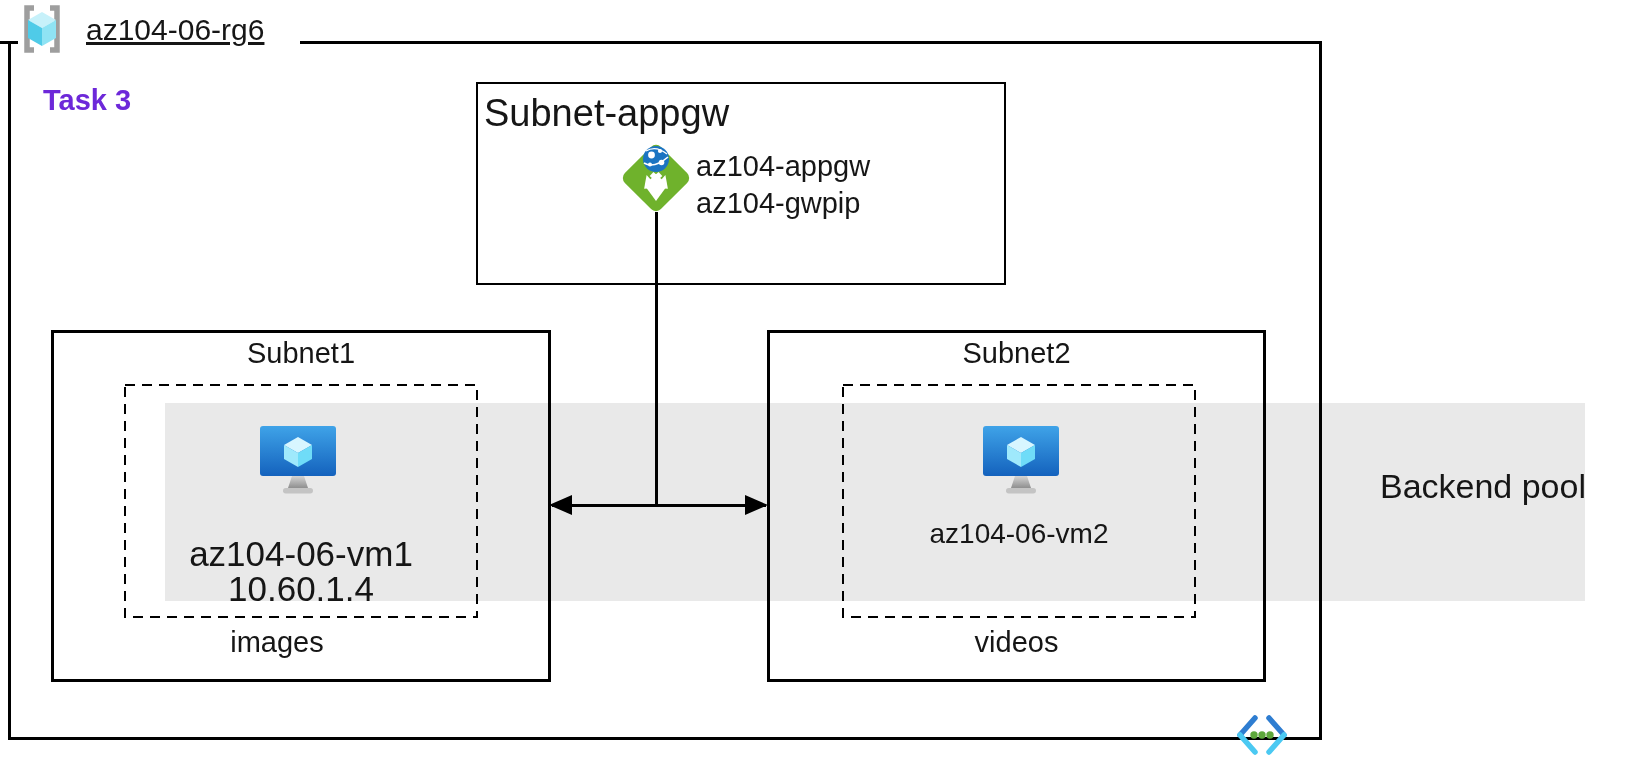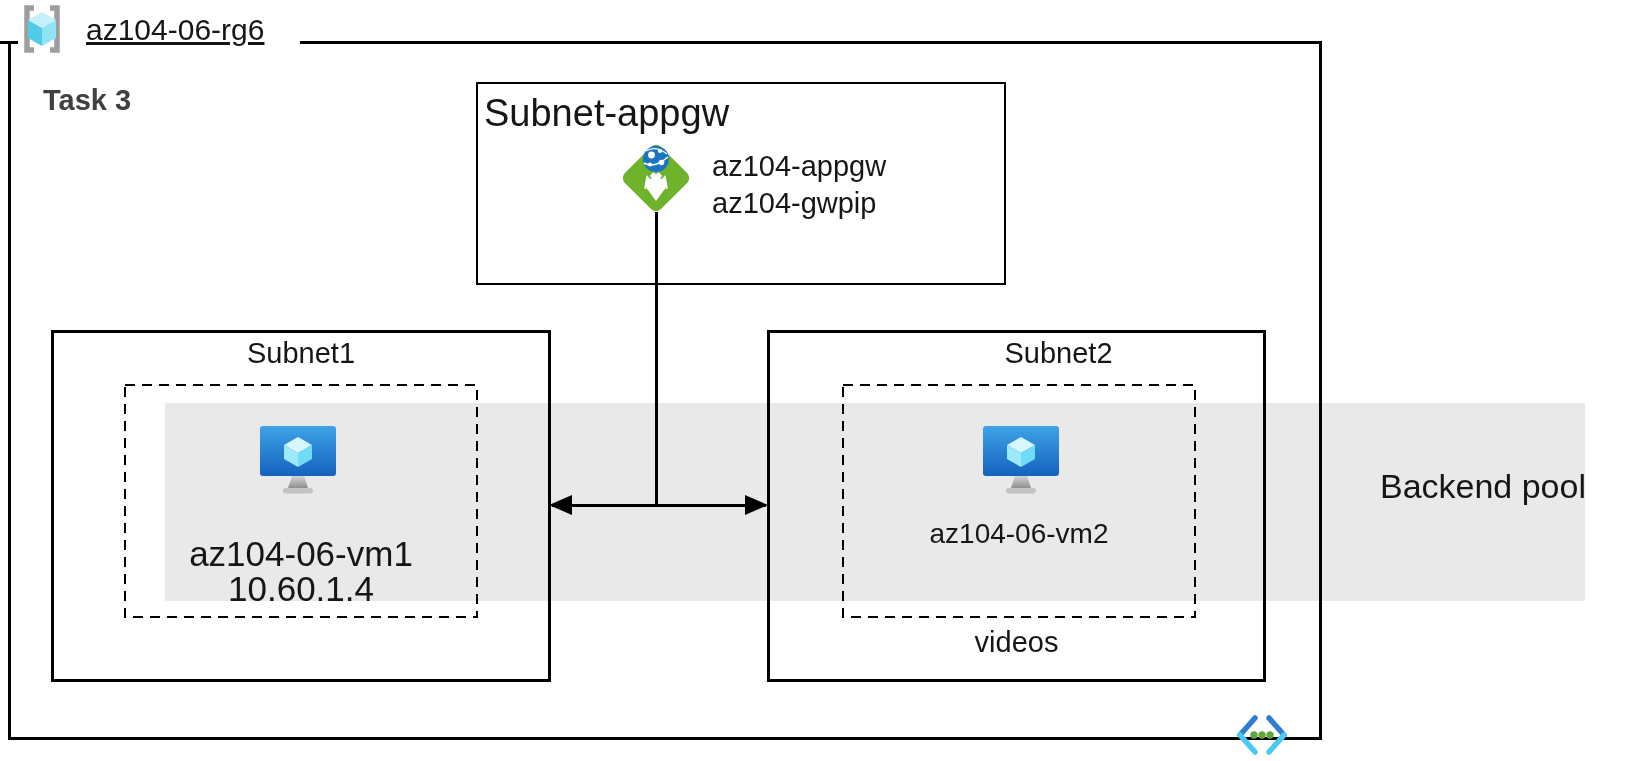--- a/index.html
+++ b/index.html
@@ -11,39 +11,39 @@
 
   
   .band{left:165px;top:403px;width:1420px;height:198px;background:#E9E9E9;}
 
   
   .rg-box{left:8px;top:41px;width:1314px;height:699px;border:3px solid #000;box-sizing:border-box;}
   .rg-stub{left:0;top:41px;width:12px;height:3px;background:#000;}
   .rg-mask{left:18px;top:39px;width:282px;height:8px;background:#fff;}
   .rg-icon{left:18px;top:4px;width:48px;height:50px;}
   .rg-title{left:86px;top:12px;font-size:30px;line-height:36px;white-space:nowrap;text-decoration:underline;}
-  .task{left:43px;top:84px;font-size:29px;font-weight:bold;color:#404040;white-space:nowrap;}
+  .task{left:43px;top:84px;font-size:29px;font-weight:bold;color:#6d28d9;white-space:nowrap;}
 
   
   .appgw-box{left:476px;top:82px;width:530px;height:203px;border:2.5px solid #000;box-sizing:border-box;}
   .appgw-title{left:484px;top:92px;font-size:38px;white-space:nowrap;}
   .appgw-icon{left:616px;top:132px;width:80px;height:82px;}
-  .appgw-labels{left:712px;top:148px;font-size:29px;line-height:37px;white-space:nowrap;}
+  .appgw-labels{left:696px;top:148px;font-size:29px;line-height:37px;white-space:nowrap;}
 
   
   .vline{left:655px;top:212px;width:3px;height:294px;background:#000;}
   .harrow{left:552px;top:504px;width:214px;height:3px;background:#000;}
   .head-left{left:549px;top:495px;width:0;height:0;border-top:10.5px solid transparent;border-bottom:10.5px solid transparent;border-right:23px solid #000;}
   .head-right{left:745px;top:495px;width:0;height:0;border-top:10.5px solid transparent;border-bottom:10.5px solid transparent;border-left:23px solid #000;}
 
   
   .sn1-box{left:51px;top:330px;width:500px;height:352px;border:3px solid #000;box-sizing:border-box;}
   .sn2-box{left:767px;top:330px;width:499px;height:352px;border:3px solid #000;box-sizing:border-box;}
   .sn1-title{left:51px;top:337px;width:500px;text-align:center;font-size:29px;}
-  .sn2-title{left:767px;top:337px;width:499px;text-align:center;font-size:29px;padding-left:42px;}
+  .sn2-title{left:767px;top:337px;width:499px;text-align:center;font-size:29px;}
   .dash1{left:124px;top:384px;width:354px;height:234px;}
   .dash2{left:842px;top:384px;width:354px;height:234px;}
   .vm1-icon{left:258px;top:424px;width:80px;height:76px;}
   .vm2-icon{left:981px;top:424px;width:80px;height:76px;}
   .vm1-text{left:125px;top:516px;width:352px;text-align:center;font-size:35px;line-height:35px;margin-top:20px;}
   .vm2-text{left:843px;top:516px;width:352px;text-align:center;font-size:28px;line-height:35px;}
   .lbl-images{left:51px;top:626px;width:452px;text-align:center;font-size:29px;}
   .lbl-videos{left:767px;top:626px;width:499px;text-align:center;font-size:29px;}
 
   .backend-label{left:1330px;top:467px;width:256px;text-align:right;font-size:34px;white-space:nowrap;}
@@ -129,20 +129,21 @@
     <polygon points="40,13 54,21 40,29 26,21" fill="#D8F6FF"></polygon>
     <polygon points="26,21 40,29 40,43 26,35" fill="#9FE9FC"></polygon>
     <polygon points="40,29 54,21 54,35 40,43" fill="#6FDCF8"></polygon>
     <polygon points="34,52 46,52 50,64 30,64" fill="url(#std1)"></polygon>
     <rect x="25" y="64" width="30" height="5.5" rx="2.7" fill="#C4C4C4"></rect>
   </svg>
   <div class="abs vm1-text">
     <div>az104-06-vm1</div>
     <div>10.60.1.4</div>
   </div>
+  <div class="abs lbl-images">images</div>
 
   <div class="abs sn2-box"></div>
   <div class="abs sn2-title">Subnet2</div>
   <svg class="abs dash2" viewBox="0 0 354 234">
     <rect x="1" y="1" width="352" height="232" fill="none" stroke="#000" stroke-width="2" stroke-dasharray="10 7"></rect>
   </svg>
   <svg class="abs vm2-icon" viewBox="0 0 80 76">
     <rect x="2" y="2" width="76" height="50" rx="3" fill="url(#mon1)"></rect>
     <polygon points="40,13 54,21 40,29 26,21" fill="#D8F6FF"></polygon>
     <polygon points="26,21 40,29 40,43 26,35" fill="#9FE9FC"></polygon>

